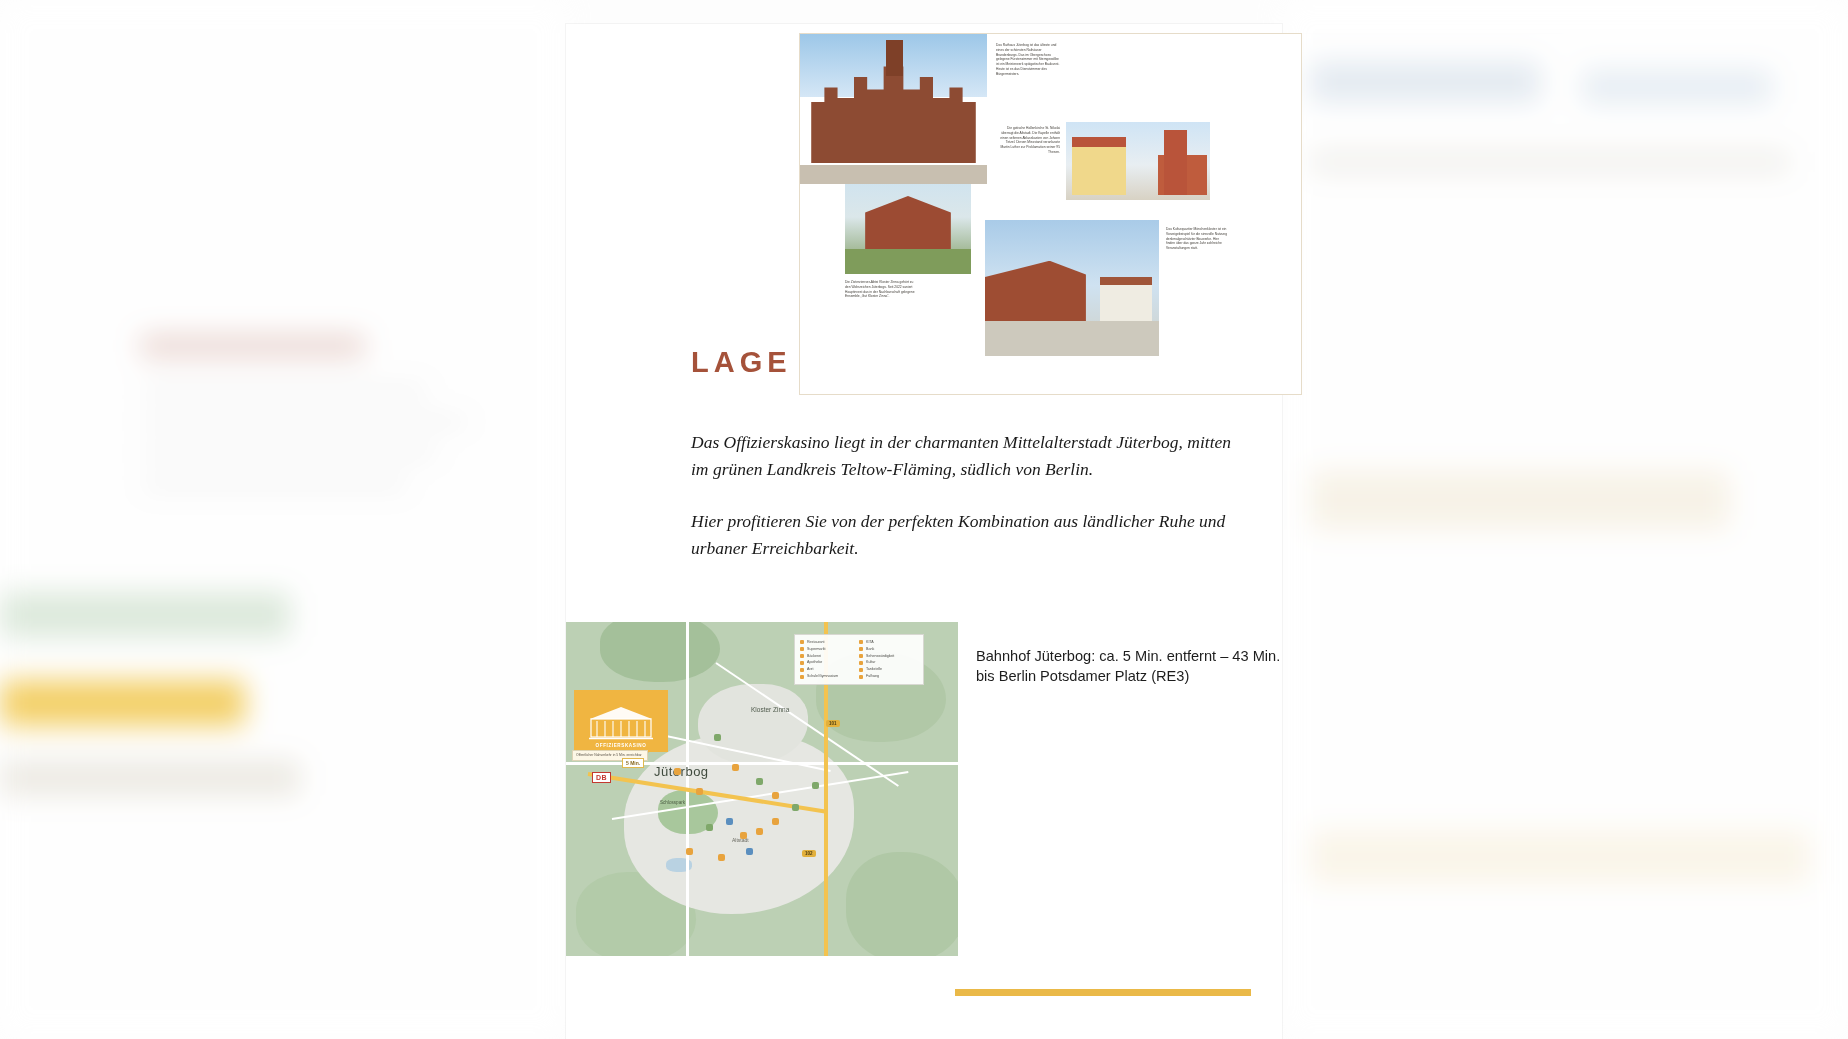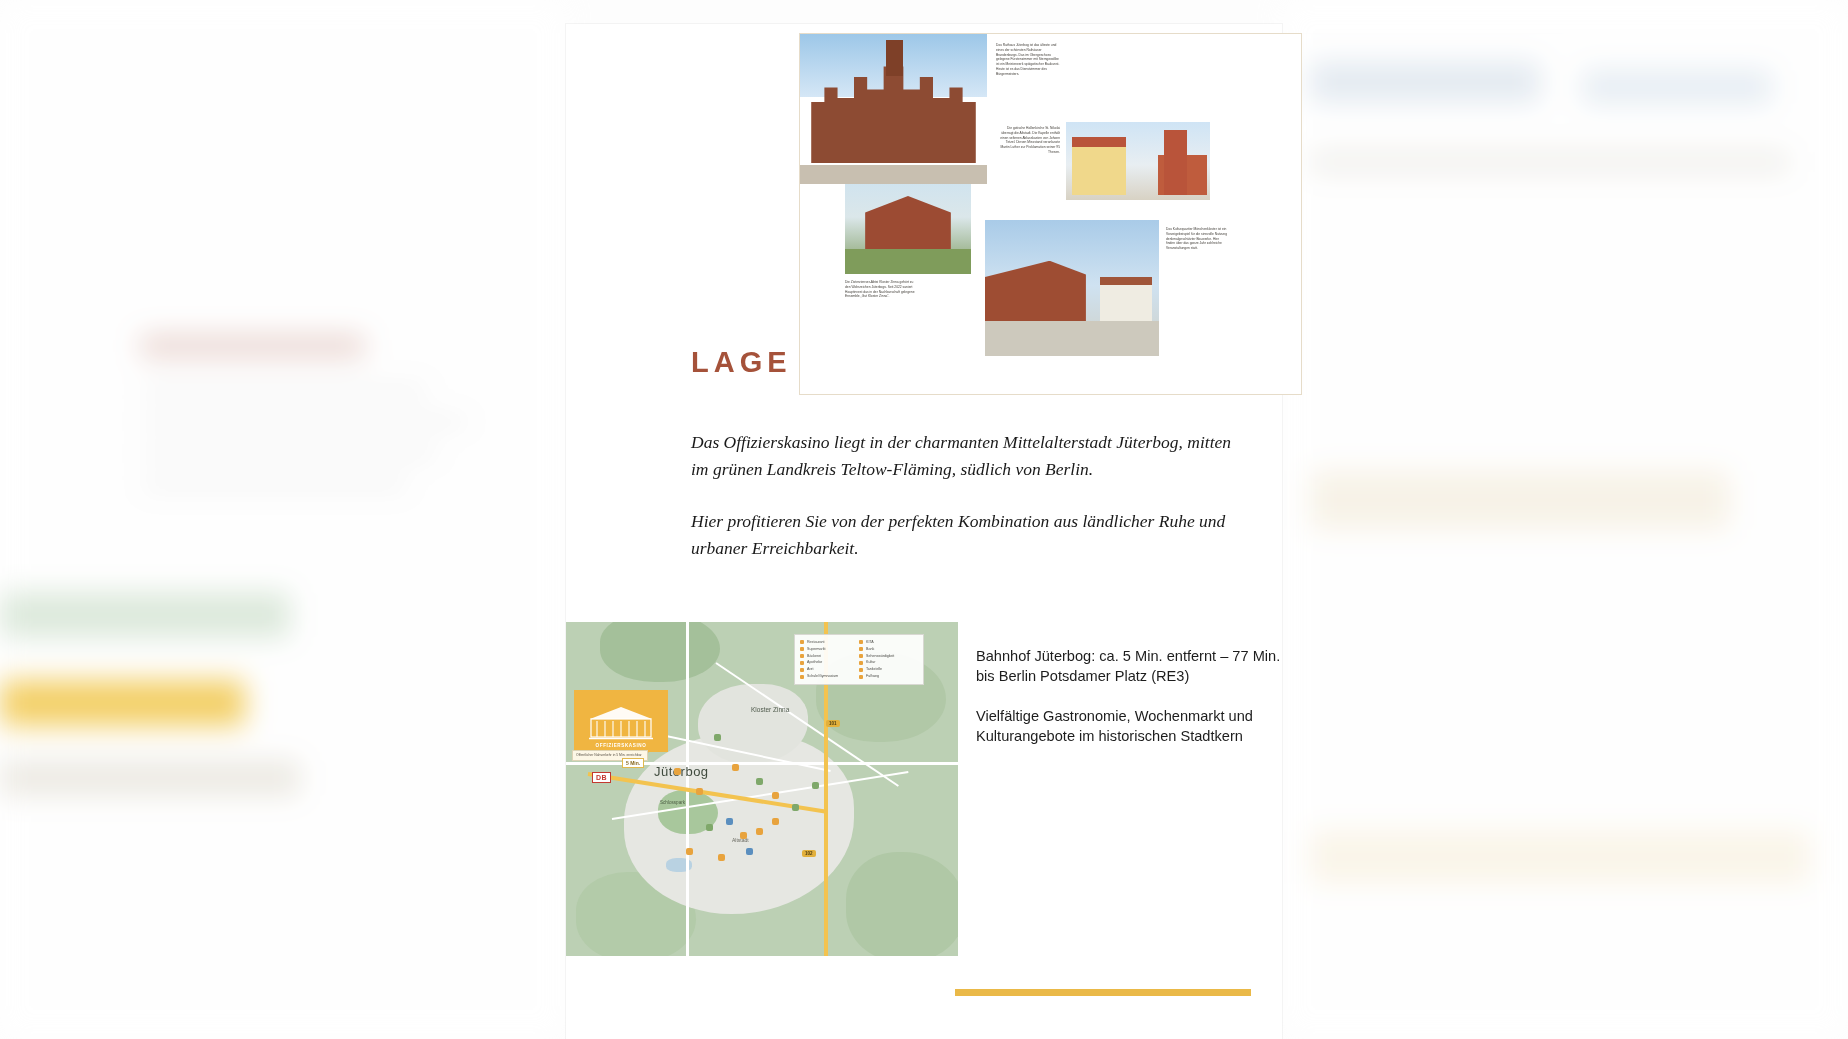--- a/index.html
+++ b/index.html
@@ -525,19 +525,18 @@
 
       <div class="station-box">Öffentlicher Nahverkehr
 in 5 Min. erreichbar</div>
       <div class="mins-badge">5 Min.</div>
       <div class="db-badge">DB</div>
       <div class="hw-shield" style="left:260px;top:98px;">101</div>
       <div class="hw-shield" style="left:236px;top:228px;">102</div>
     </div>
 
     <div class="facts">
-      <div class="fact">Bahnhof Jüterbog: ca. 5 Min. entfernt – 77 Min. bis Berlin Potsdamer Platz (RE3)</div>
-      <div class="fact">Vielfältige Gastronomie, Wochenmarkt und Kulturangebote im historischen Stadtkern</div>
+      <div class="fact">Bahnhof Jüterbog: ca. 5 Min. entfernt – 43 Min. bis Berlin Potsdamer Platz (RE3)</div>
     </div>
 
     <div class="accent-rule"></div>
   </div>
 </div>
 
 </body></html>

